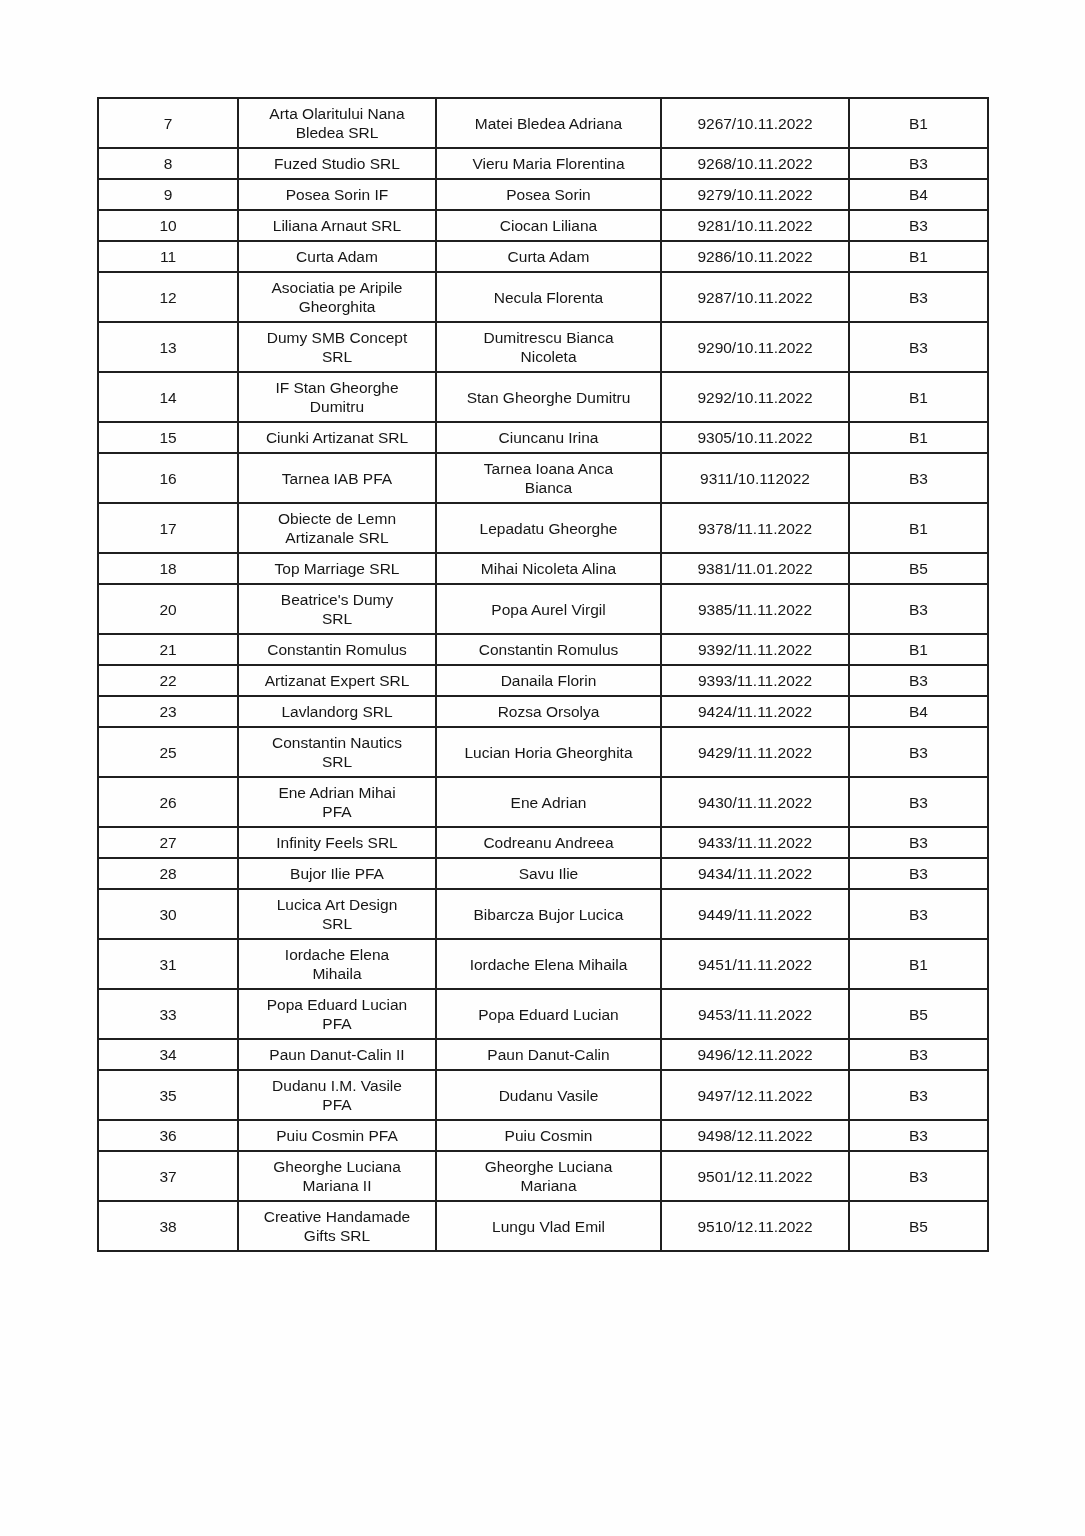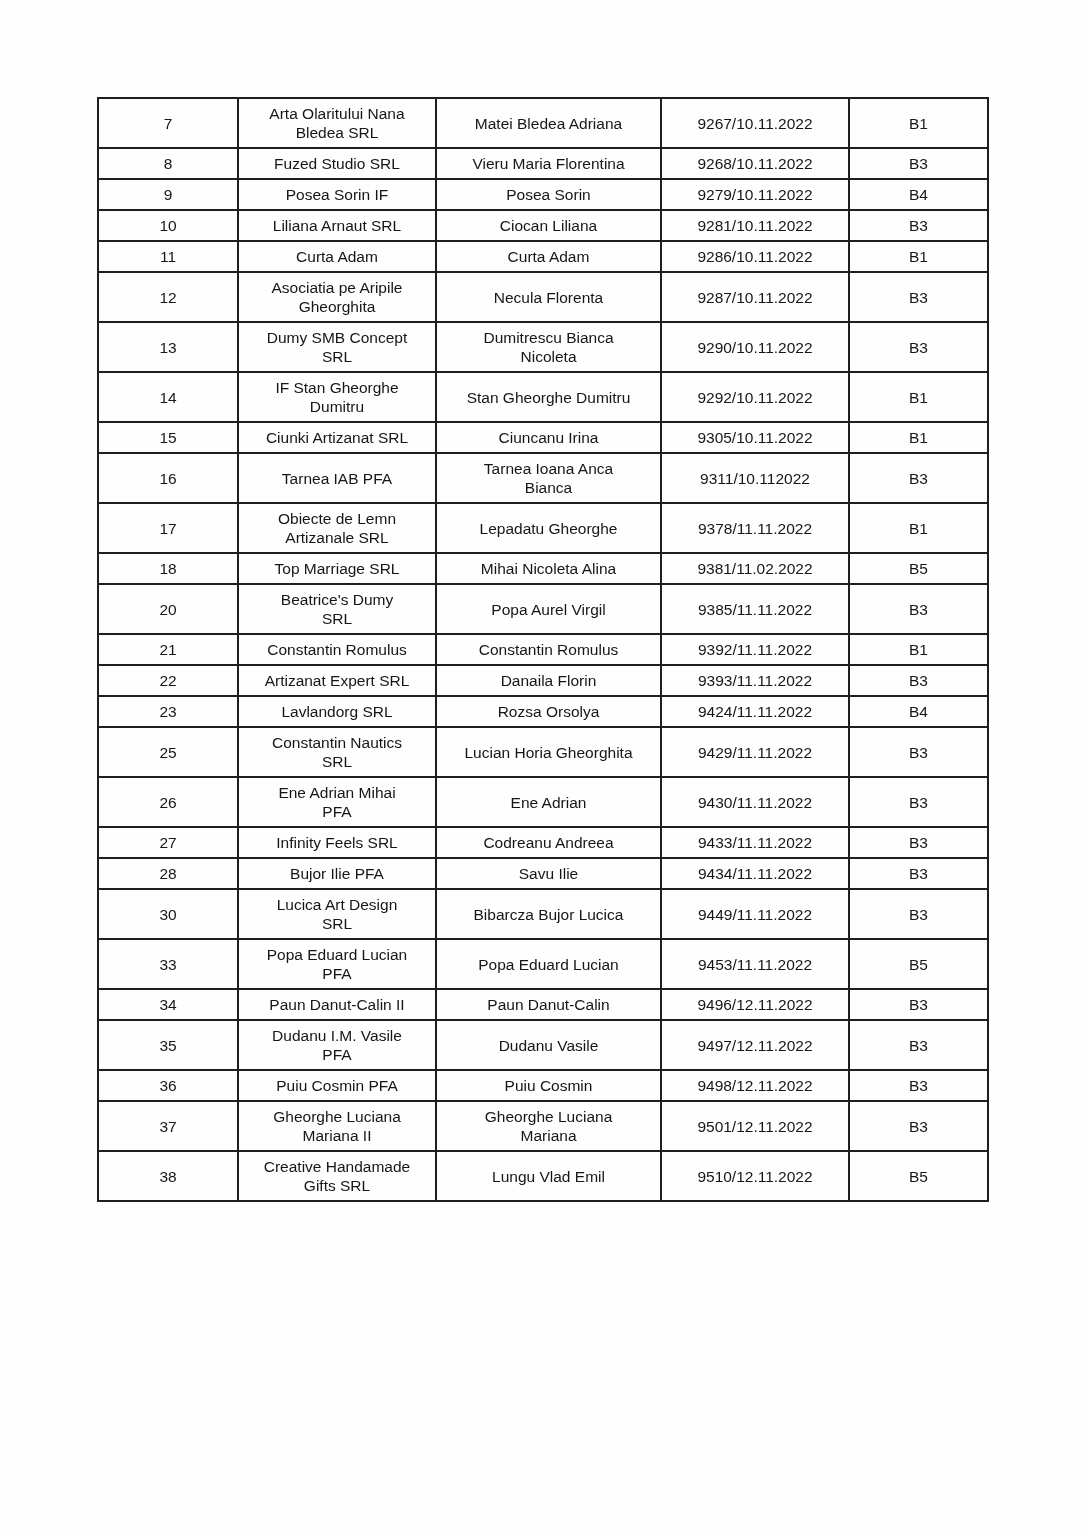--- a/index.html
+++ b/index.html
@@ -151,21 +151,21 @@
 Artizanale SRL</td>
     <td>Lepadatu Gheorghe</td>
     <td>9378/11.11.2022</td>
     <td>B1</td>
   </tr>
 
   <tr>
     <td>18</td>
     <td>Top Marriage SRL</td>
     <td>Mihai Nicoleta Alina</td>
-    <td>9381/11.02.2022</td>
+    <td>9381/11.01.2022</td>
     <td>B5</td>
   </tr>
 
 
   <tr>
     <td>20</td>
     <td>Beatrice's Dumy
 SRL</td>
     <td>Popa Aurel Virgil</td>
     <td>9385/11.11.2022</td>
@@ -234,20 +234,28 @@
 
   <tr>
     <td>30</td>
     <td>Lucica Art Design
 SRL</td>
     <td>Bibarcza Bujor Lucica</td>
     <td>9449/11.11.2022</td>
     <td>B3</td>
   </tr>
 
+  <tr>
+    <td>31</td>
+    <td>Iordache Elena
+Mihaila</td>
+    <td>Iordache Elena Mihaila</td>
+    <td>9451/11.11.2022</td>
+    <td>B1</td>
+  </tr>
 
 
   <tr>
     <td>33</td>
     <td>Popa Eduard Lucian
 PFA</td>
     <td>Popa Eduard Lucian</td>
     <td>9453/11.11.2022</td>
     <td>B5</td>
   </tr>

